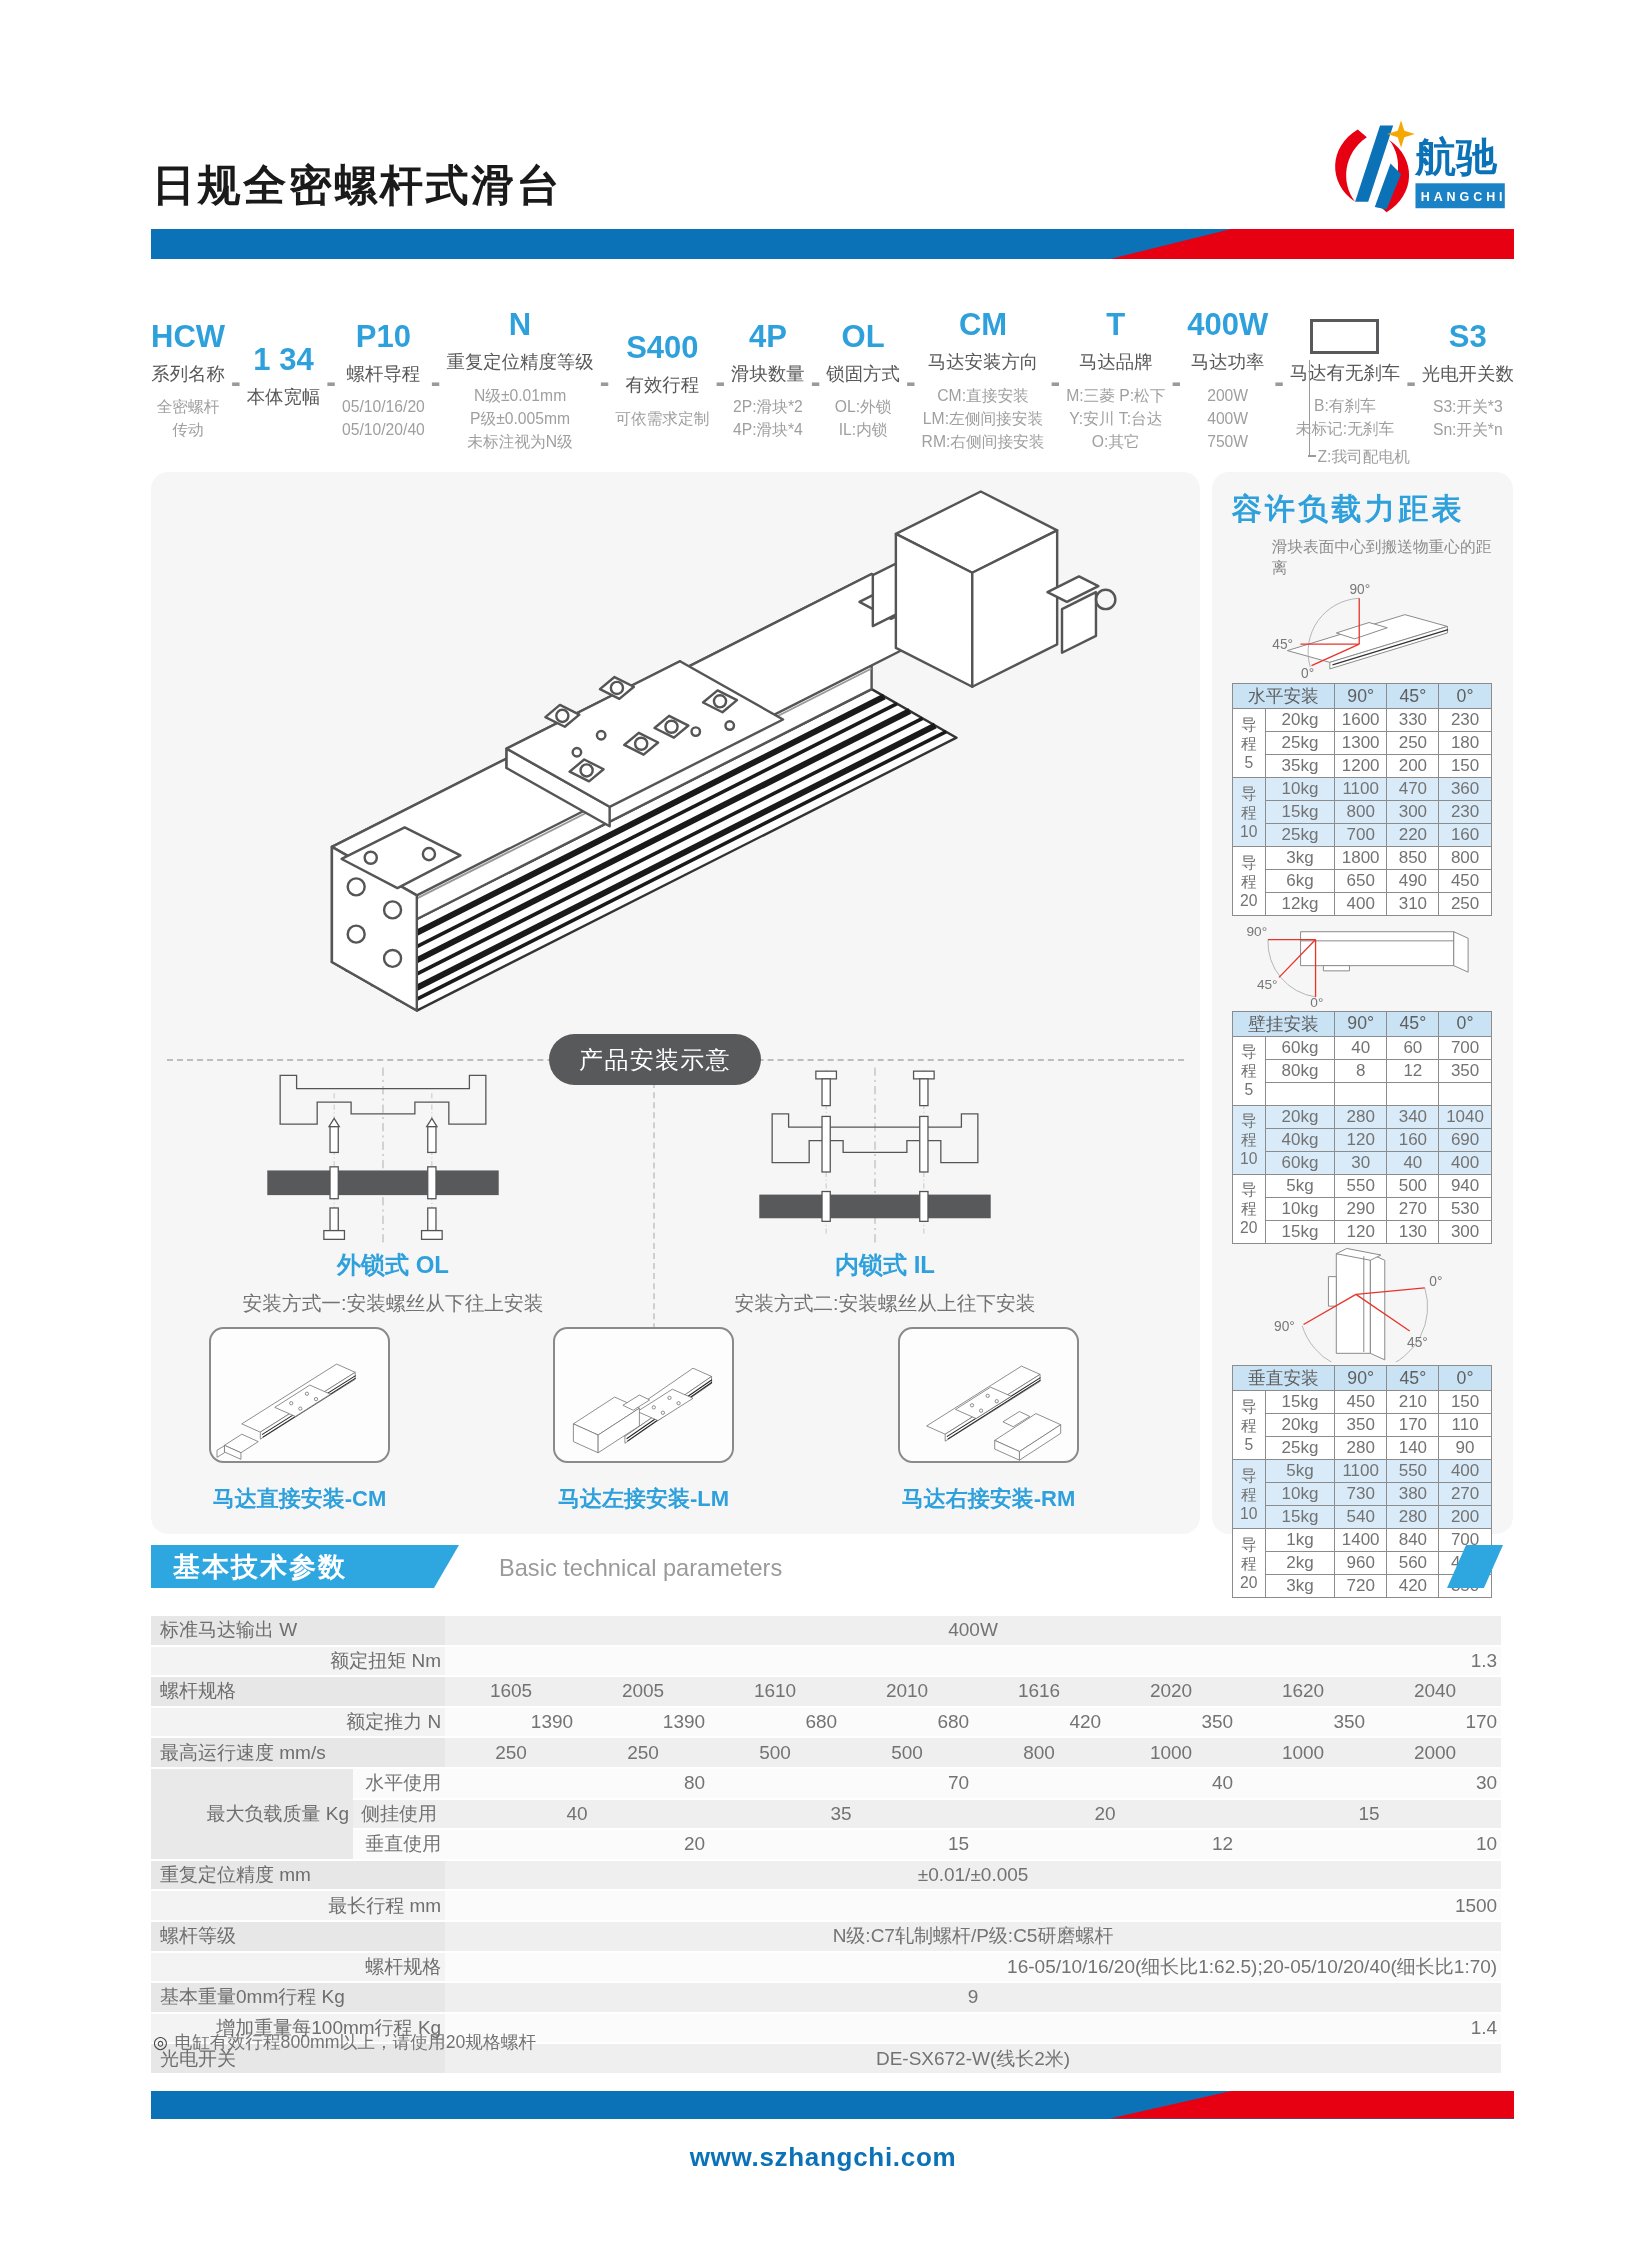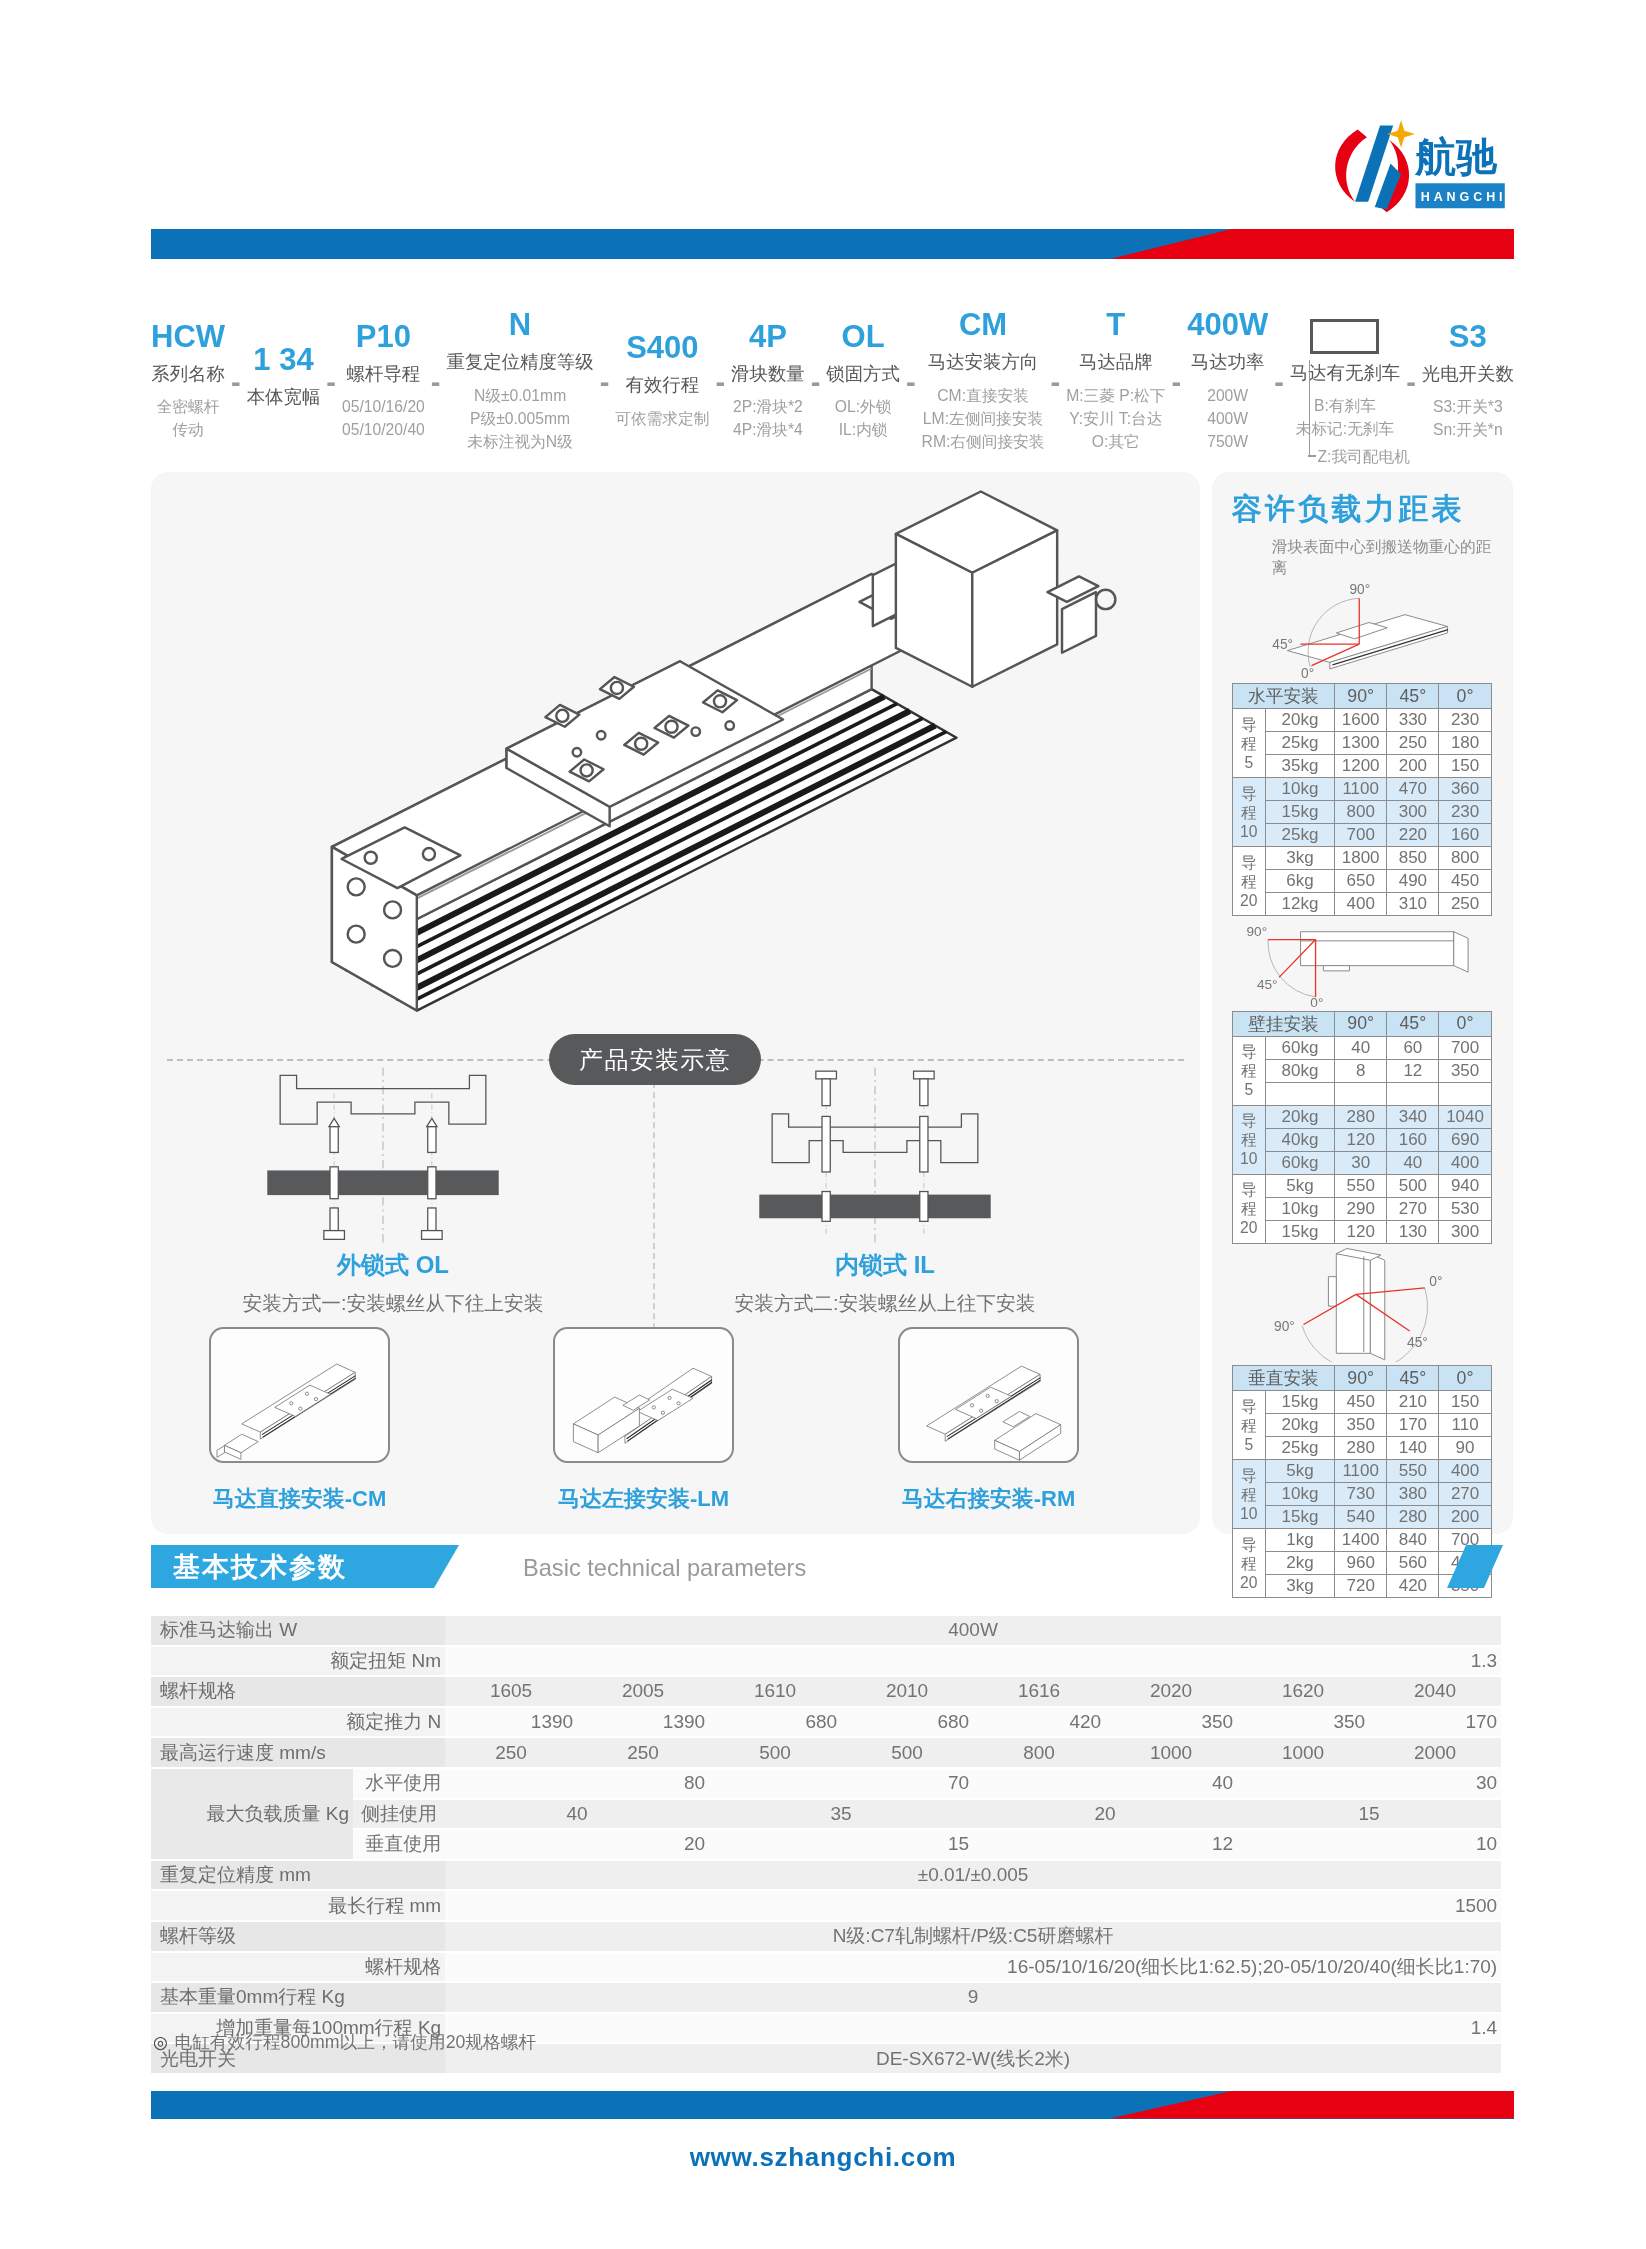--- a/index.html
+++ b/index.html
@@ -62,21 +62,21 @@
   .ltab { border-collapse:collapse; width:260px; table-layout:fixed; background:#0f172a; margin-top:2.6px; }
   .ltab td { border:1.3px solid #8c8c8c; text-align:center; font-size:17px; color:#737373; height:23px; padding:0; background:#fff; }
   .ltab td.th { background:#c9e3f4; color:#5f5f5f; font-size:17.7px; }
   .ltab td.lead { font-size:15.7px; line-height:19px; white-space:pre-line; padding:1.3px 0; }
   .ltab tr.hl td { background:#d9ebf8; }
 
   
   .spec-banner { position:absolute; left:151px; top:1545px; width:308px; height:43px; background:#2ea7e0;
     clip-path:polygon(0 0, 100% 0, calc(100% - 25px) 100%, 0 100%);
     color:#fff; font-size:27px; font-weight:bold; display:flex; align-items:center; padding-left:22px; letter-spacing:2px; }
-  .spec-banner-en { position:absolute; left:523px; top:1555px; font-size:23.6px; color:#9a9a9a; }
+  .spec-banner-en { position:absolute; left:499px; top:1555px; font-size:23.6px; color:#9a9a9a; }
   .spec-accent { position:absolute; left:1447px; top:1545px; width:56px; height:43px; background:#2ea7e0;
     clip-path:polygon(34% 0, 100% 0, 66% 100%, 0 100%); }
 
   .spec-table { position:absolute; left:151px; top:1614px; width:1350px; border-collapse:separate; border-spacing:0 2px; table-layout:fixed; }
   .spec-table td { height:25px; font-size:19px; color:#737373; text-align:center; vertical-align:middle; padding:1.3px 3.9px; }
   .spec-table tr.g td { background:#efefef; }
   .spec-table tr.w td { background:#fbfbfb;text-align:right; }
   .spec-table td.lbl { text-align:left; padding-left:22px; color:#6e6e6e; }
   .spec-table tr.g td.lbl { background:#e7e7e7;padding-left:9px; }
   .spec-table tr.w td.lbl { background:#f3f3f3; }
@@ -90,20 +90,21 @@
     font-size:26px; font-weight:bold; color:#0b72b8; letter-spacing:0.7px; }
 
   svg { display:block; }
   text { font-family:"Liberation Sans","DejaVu Sans",sans-serif; }
 </style>
 </head>
 <body>
 
 <div class="page">
 
+  <div class="page-title">日规全密螺杆式滑台</div>
 
   <div class="logo">
     <svg viewBox="0 0 300 175">
       <path d="M62,22 C18,48 16,104 58,132 C36,104 40,58 76,34 Z" fill="#e60012"></path>
       <path d="M106,148 C150,122 152,66 110,38 C132,66 128,112 92,136 Z" fill="#e60012"></path>
       <polygon points="58,132 96,16 116,16 78,132" fill="#0b72b8"></polygon>
       <polygon points="88,140 112,74 128,90 106,144" fill="#0b72b8"></polygon>
       <polygon points="128,8 133,24 149,29 133,34 128,50 123,34 107,29 123,24" fill="#f5a800"></polygon>
       <text x="150" y="86" font-size="62" font-weight="bold" fill="#0b72b8">航驰</text>
       <rect x="150" y="104" width="136" height="38" fill="#1b82c5"></rect>

